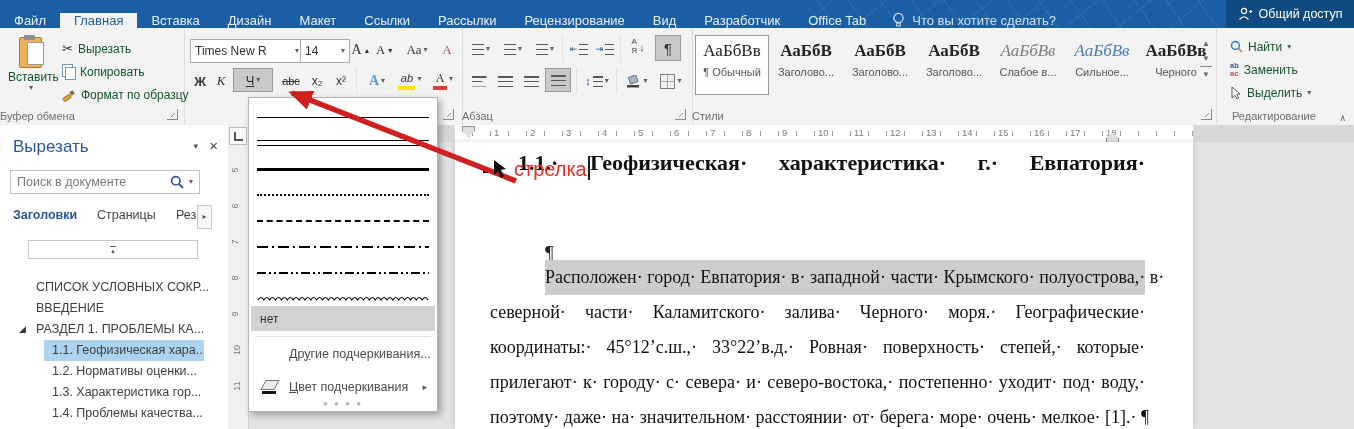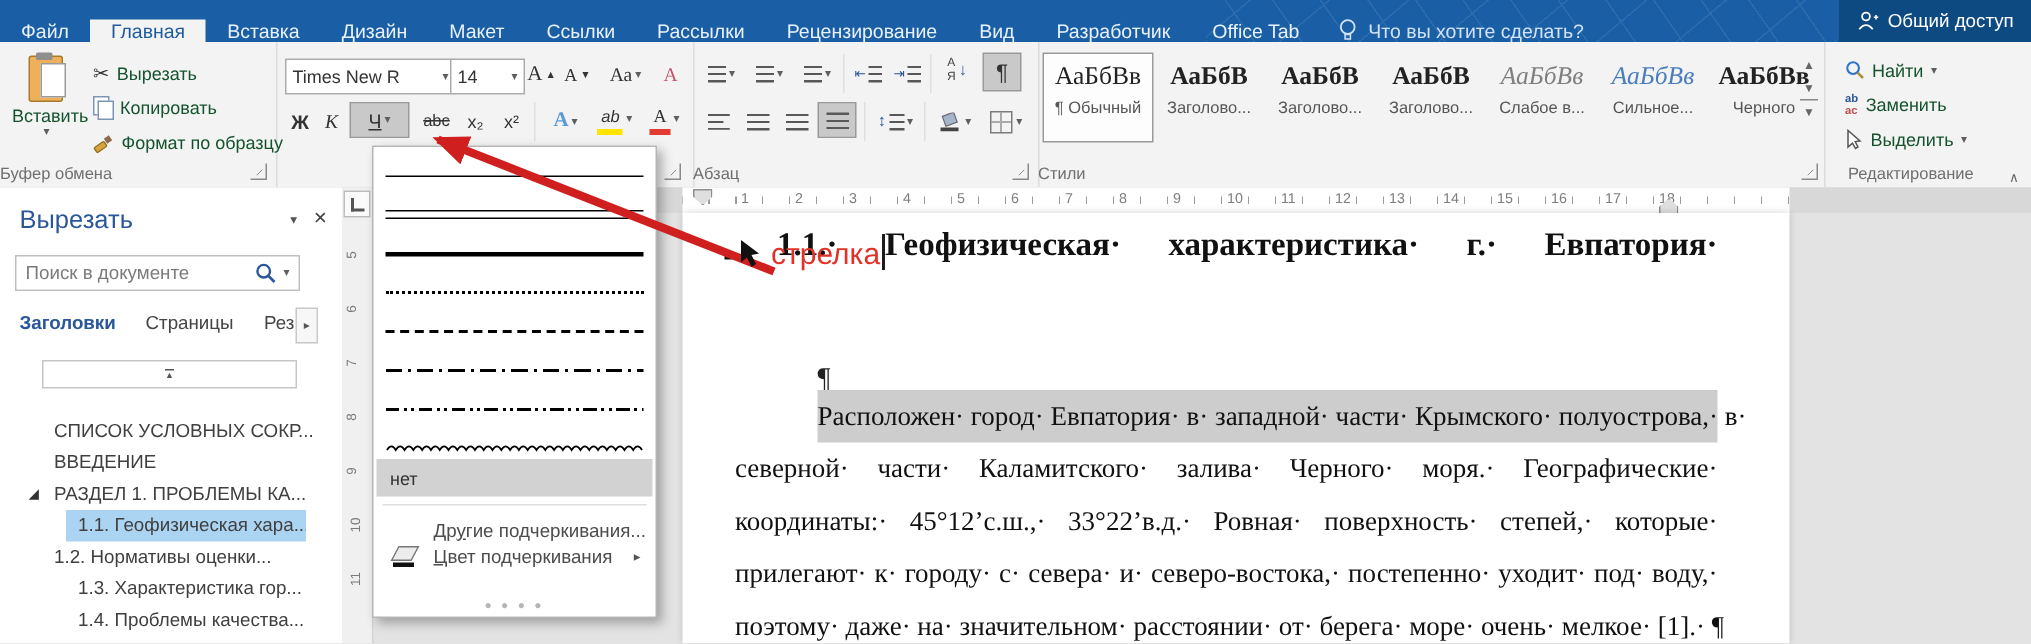--- a/index.html
+++ b/index.html
@@ -426,21 +426,21 @@
       <span class="upico">▲</span>
     </div>
     <div class="nav-item" style="top:152px;padding-left:36px">СПИСОК УСЛОВНЫХ СОКР...</div>
     <div class="nav-item" style="top:173px;padding-left:36px">ВВЕДЕНИЕ</div>
     <div class="nav-item" style="top:194px;padding-left:36px">
       <span class="abs" style="left:19px;font-size:9px;color:#333">◢</span>
       <span>РАЗДЕЛ 1.  ПРОБЛЕМЫ КА...</span>
     </div>
     <div class="nav-item" style="top:199px;"></div>
     <div class="nav-item" style="top:215px;left:44px;width:152px;padding-left:8px;background:#abd3f2">1.1. Геофизическая хара...</div>
-    <div class="nav-item" style="top:236px;padding-left:36px">1.2. Нормативы оценки...</div>
+    <div class="nav-item" style="top:236px;padding-left:52px">1.2. Нормативы оценки...</div>
     <div class="nav-item" style="top:257px;padding-left:52px">1.3. Характеристика гор...</div>
     <div class="nav-item" style="top:278px;padding-left:52px">1.4. Проблемы качества...</div>
     <div class="nav-item" style="top:299px;padding-left:36px">Выводы раздела 1</div>
   </div>
 
   <div id="vruler">
     <div id="tabsel">
         <span></span>
       </div>
     <div id="vnums">
@@ -522,21 +522,21 @@
       </svg>
     </div>
     <div id="u-none">
       <span>нет</span>
     </div>
     <div class="usep"></div>
     <div class="umi" style="top:243px">
       <span class="gutter"></span>
       <span><span>Др</span><span class="ukey">у</span><span>гие подчеркивания...</span></span>
     </div>
-    <div class="umi" style="top:260px">
+    <div class="umi" style="top:276px">
       <span class="gutter">
         <span class="ic-upen">
             <span class="nib"></span>
             <span class="bar"></span>
           </span>
       </span>
       <span><span class="ukey">Ц</span><span>вет подчеркивания</span></span>
       <span style="margin-left:auto;margin-right:8px;font-size:9px;color:#555">▸</span>
     </div>
     <div class="grip">● ● ● ●</div>

